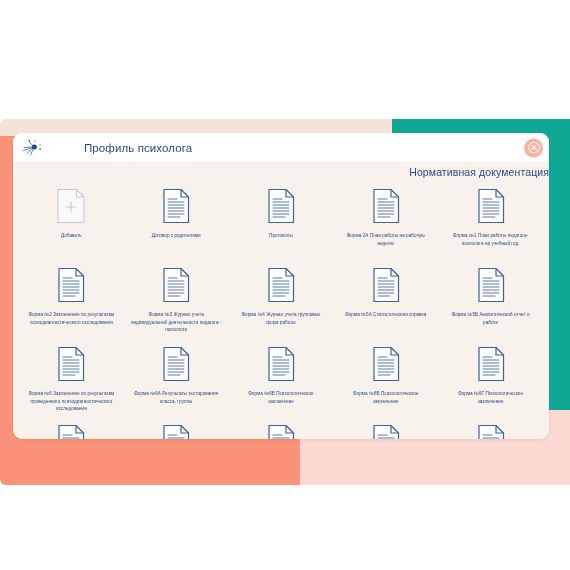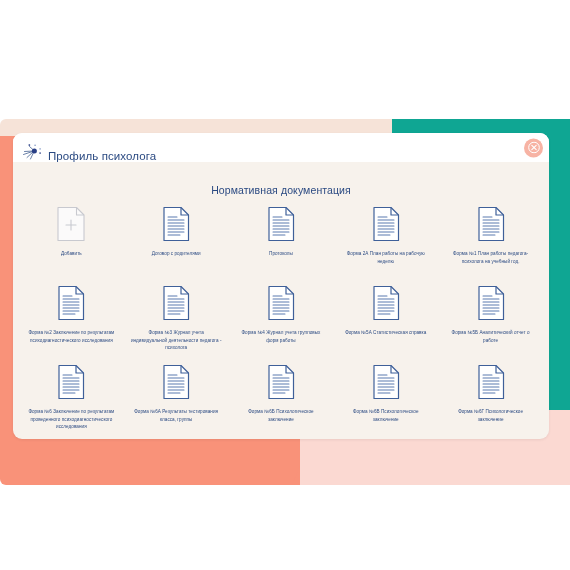--- a/index.html
+++ b/index.html
@@ -49,38 +49,38 @@
     left:300px;top:432px;width:270px;height:53px;background:#fbd9d2;
   }
 
   
   #card{
     position:absolute;left:13px;top:133px;width:536px;height:306px;
     background:#f7f2ec;border-radius:9px;overflow:hidden;
     box-shadow:0 1px 3px rgba(0,0,0,.07);
   }
   #card-header{
-    height:29px;background:#ffffff;display:flex;align-items:flex-end;
-    padding:0 8px 0 9px;position:relative;
+    height:29px;background:#ffffff;display:flex;align-items:center;
+    padding:0 8px 0 9px;position:relative;gap:36px;
   }
   .logo-mark{width:22px;height:20px;flex:0 0 auto;margin-right:4px;}
   #app-title{
     font-size:11.5px;color:#2b4a82;letter-spacing:.1px;white-space:nowrap;
   }
   #close-btn{
     position:absolute;right:6px;top:50%;transform:translateY(-50%);
     width:19px;height:19px;border-radius:50%;
     background:#f7b3a4;display:flex;align-items:center;justify-content:center;
     cursor:pointer;
   }
   #close-btn svg{display:block;}
 
   #section-title{
-    text-align:center;font-size:10.5px;color:#2b4a82;
-    margin-top:22px;letter-spacing:.1px;
+    text-align:right;font-size:10.5px;color:#2b4a82;
+    margin-top:4px;letter-spacing:.1px;
   }
 
   #grid{
     margin-top:9px;padding:0 6px;
     display:grid;grid-template-columns:repeat(5,1fr);
     row-gap:5px;
   }
   .cell{
     display:flex;flex-direction:column;align-items:center;
     cursor:pointer;min-height:74px;

